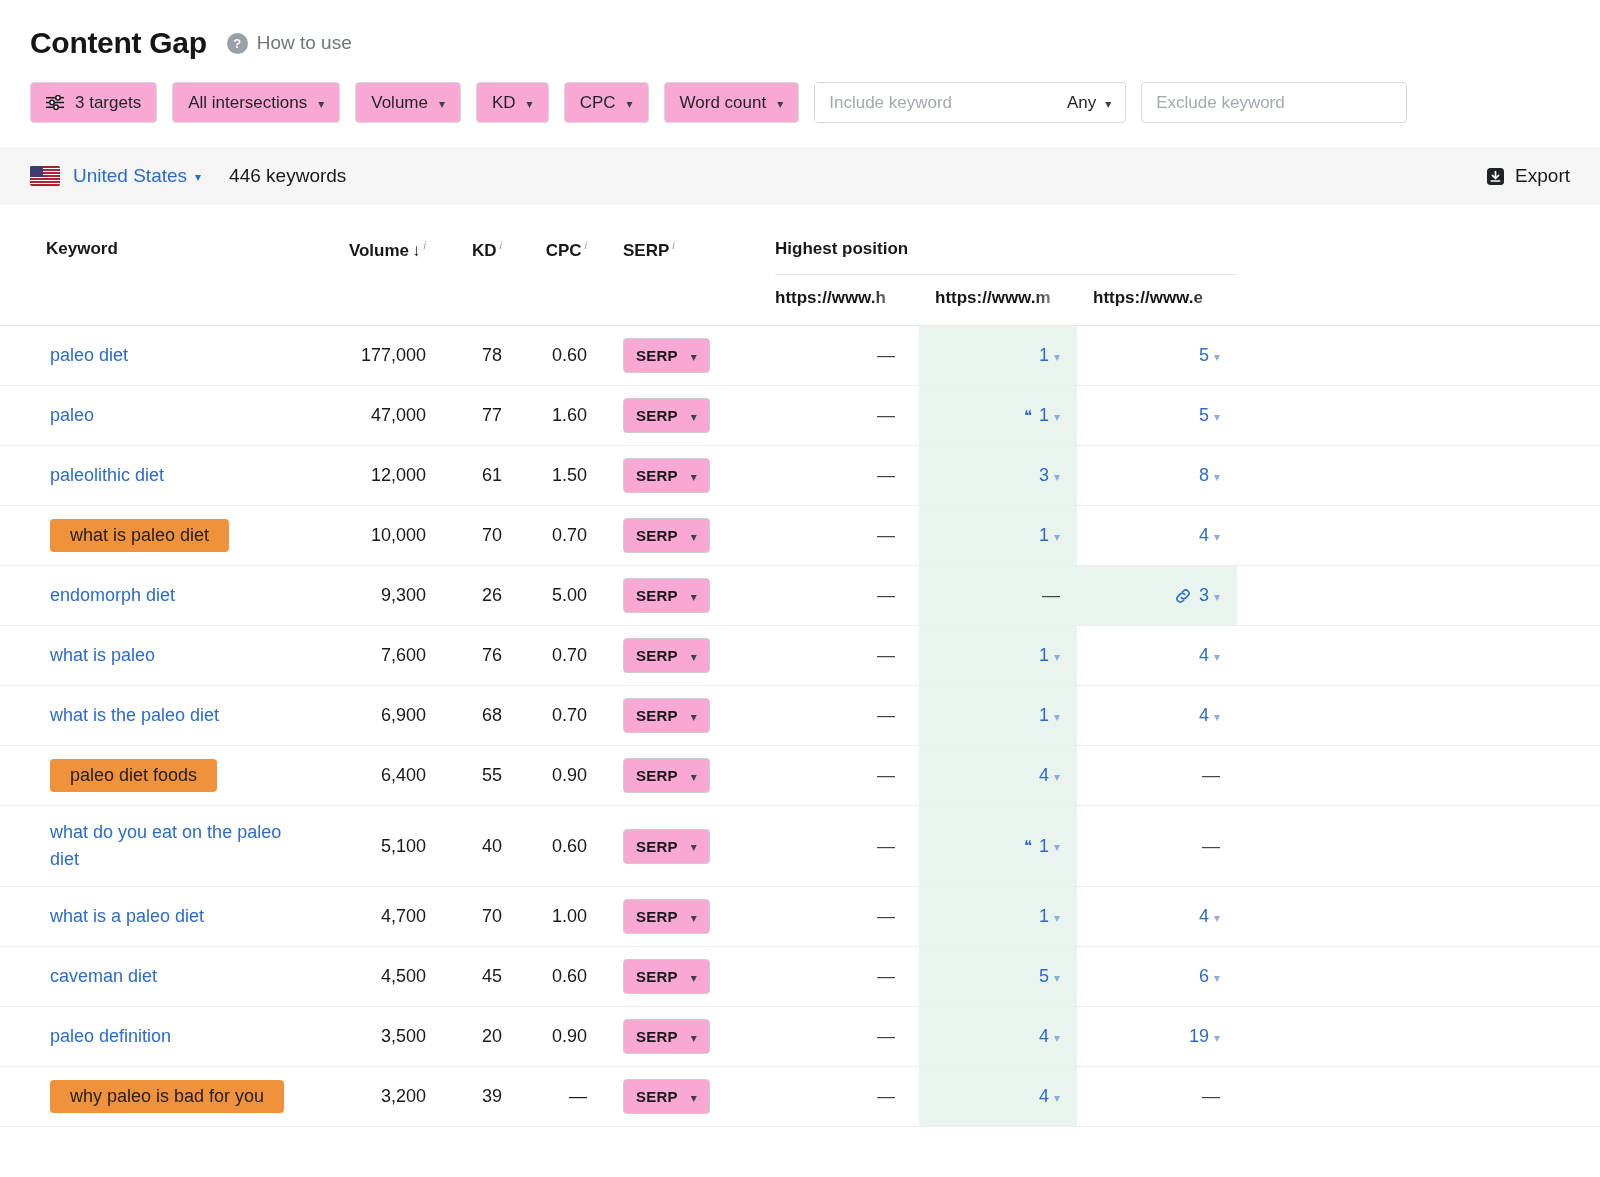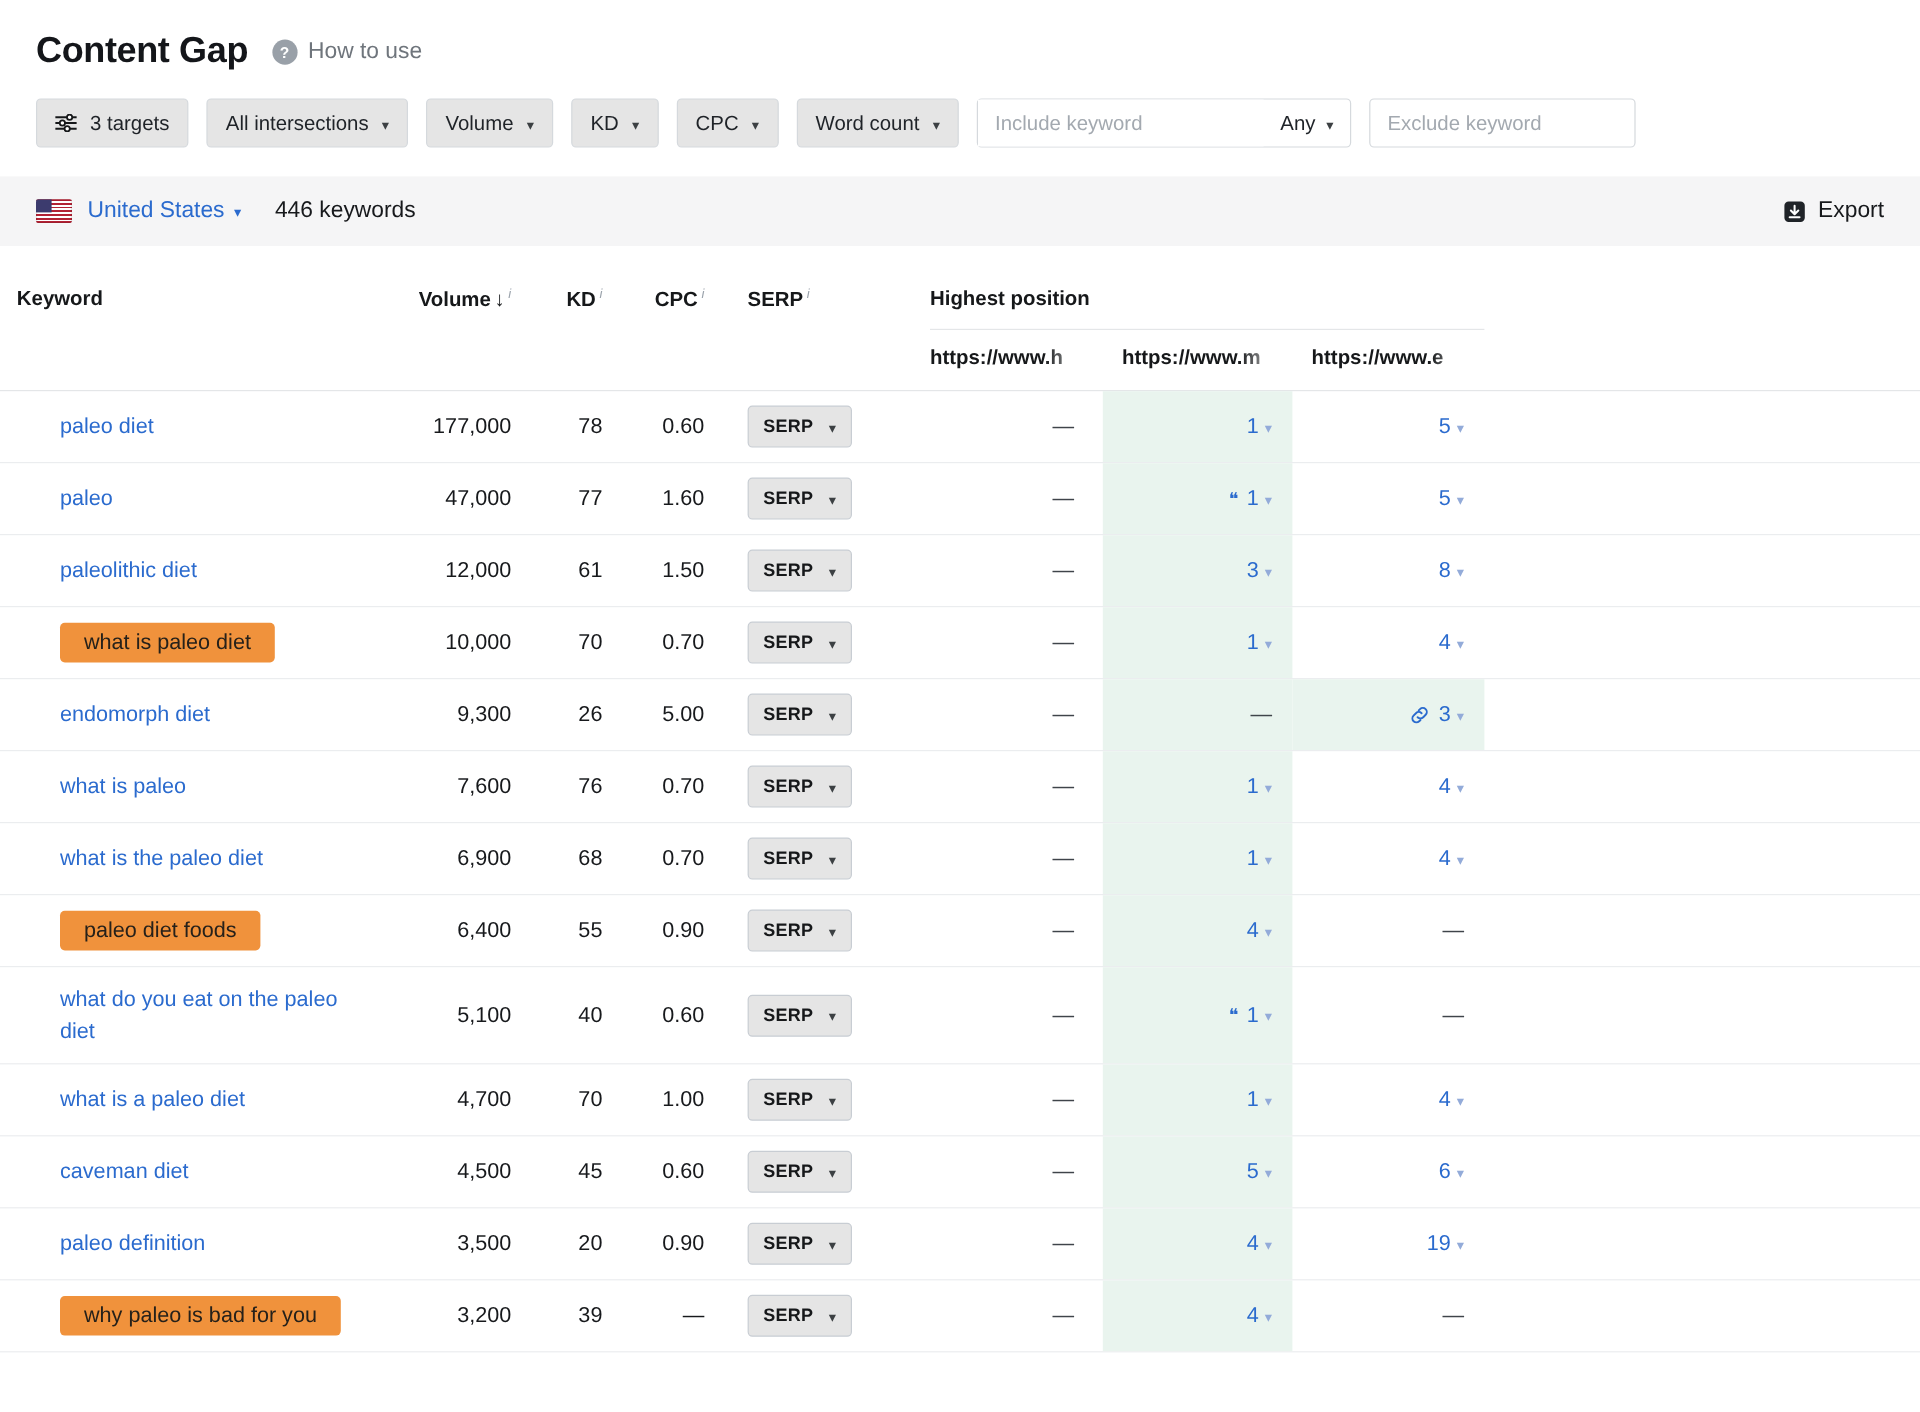--- a/index.html
+++ b/index.html
@@ -2,21 +2,21 @@
 <html style="--link-blue: #2b6bce; --highlight-orange: #f0923c; --column-green: #e9f4ee;"><head>
 <meta charset="utf-8">
 <style>
   * { box-sizing: border-box; margin: 0; padding: 0; }
   html,body { width:1600px; height:1177px; }
   body {
     font-family: "Liberation Sans", "DejaVu Sans", sans-serif;
     background:#fff; color:#17191c; overflow:hidden;
     -webkit-font-smoothing: antialiased;
   }
-  button { font: inherit; background:#e5e5e5; cursor:pointer; }
+  button { font: inherit; background:#f9a8d4; cursor:pointer; }
   input { font: inherit; outline:none; }
   a { cursor:pointer; }
 
   :root{
     --link-blue:#2b6bce;
     --highlight-orange:#f0923c;
     --column-green:#e9f4ee;
   }
 
   
@@ -30,38 +30,38 @@
   .filters { display:flex; align-items:center; gap:15px; padding:22px 30px 0 30px; }
   .fbtn { display:inline-flex; align-items:center; gap:11px; height:41px; padding:0 15px;
           border:1px solid #d5d9dd; border-radius:4px; font-size:17px; color:#1f2328; white-space:nowrap; }
   .caret { font-size:12px; color:#3c4043; line-height:1; transform:translateY(1px); }
   .caret.blue { color:var(--link-blue); }
   .sliders { display:flex; align-items:center; }
   .include-box { display:flex; align-items:center; height:41px; width:312px;
                  border:1px solid #d5d9dd; border-radius:4px; background:#fff; }
   .include-box input { flex:1; min-width:0; border:none; height:100%; padding:0 10px 0 14px; font-size:17px; color:#1f2328; }
   .any-dd { display:flex; align-items:center; gap:9px; padding:0 14px; height:100%; font-size:17px; color:#1f2328; cursor:pointer; }
-  .exclude-input { width:222px; height:41px; border:1px solid #d5d9dd; border-radius:4px; padding:0 14px; font-size:17px; color:#1f2328; background:#fff; }
+  .exclude-input { width:266px; height:41px; border:1px solid #d5d9dd; border-radius:4px; padding:0 14px; font-size:17px; color:#1f2328; background:#fff; }
   ::placeholder { color:#a3a9b0; opacity:1; }
 
   
   .toolbar { margin-top:24px; height:58px; background:#f5f5f6; display:flex; align-items:center; padding:0 30px; }
   .flag { width:30px; height:20px; border-radius:2px; position:relative; overflow:hidden; flex:none;
           background:repeating-linear-gradient(180deg,#b22234 0 1.54px,#fff 1.54px 3.08px);
           box-shadow:inset 0 0 0 1px rgba(0,0,0,.10); }
   .flag::after { content:""; position:absolute; left:0; top:0; width:13px; height:10.8px; background:#3c3b6e; }
   .country { display:flex; align-items:center; gap:8px; margin-left:13px; font-size:19px; color:var(--link-blue); cursor:pointer; }
   .kw-count { margin-left:28px; font-size:19px; color:#17191c; }
   .export-btn { margin-left:auto; display:flex; align-items:center; gap:10px; font-size:19px; color:#17191c; cursor:pointer; }
 
   
   .grid { display:grid; grid-template-columns:330px 96px 76px 85px 158px 174px 158px 160px 1fr; }
   .thead { padding-top:34px; border-bottom:1px solid #e4e6e8; }
   .hcell { font-size:17px; font-weight:700; color:#16181a; }
-  .h-keyword { padding-left:14px; }
+  .h-keyword { padding-left:46px; }
   .h-num { text-align:right; }
   .h-serp { padding-left:36px; }
   .h-highest { grid-column:6 / 9; margin-left:30px; padding-bottom:15px; border-bottom:1px solid #e4e6e8; }
   .sort { font-weight:700; margin-left:3px; }
   sup.info { font-size:11px; color:#9aa2ab; font-weight:400; margin-left:3px; font-style:italic; }
   .hrow2 { padding:13px 0 17px 0; }
   .url { font-size:17px; font-weight:700; color:#16181a; white-space:nowrap; overflow:hidden;
          -webkit-mask-image:linear-gradient(90deg,#000 72%,transparent 97%);
                  mask-image:linear-gradient(90deg,#000 72%,transparent 97%); }
   .url-1 { grid-column:6; padding-left:30px; }

